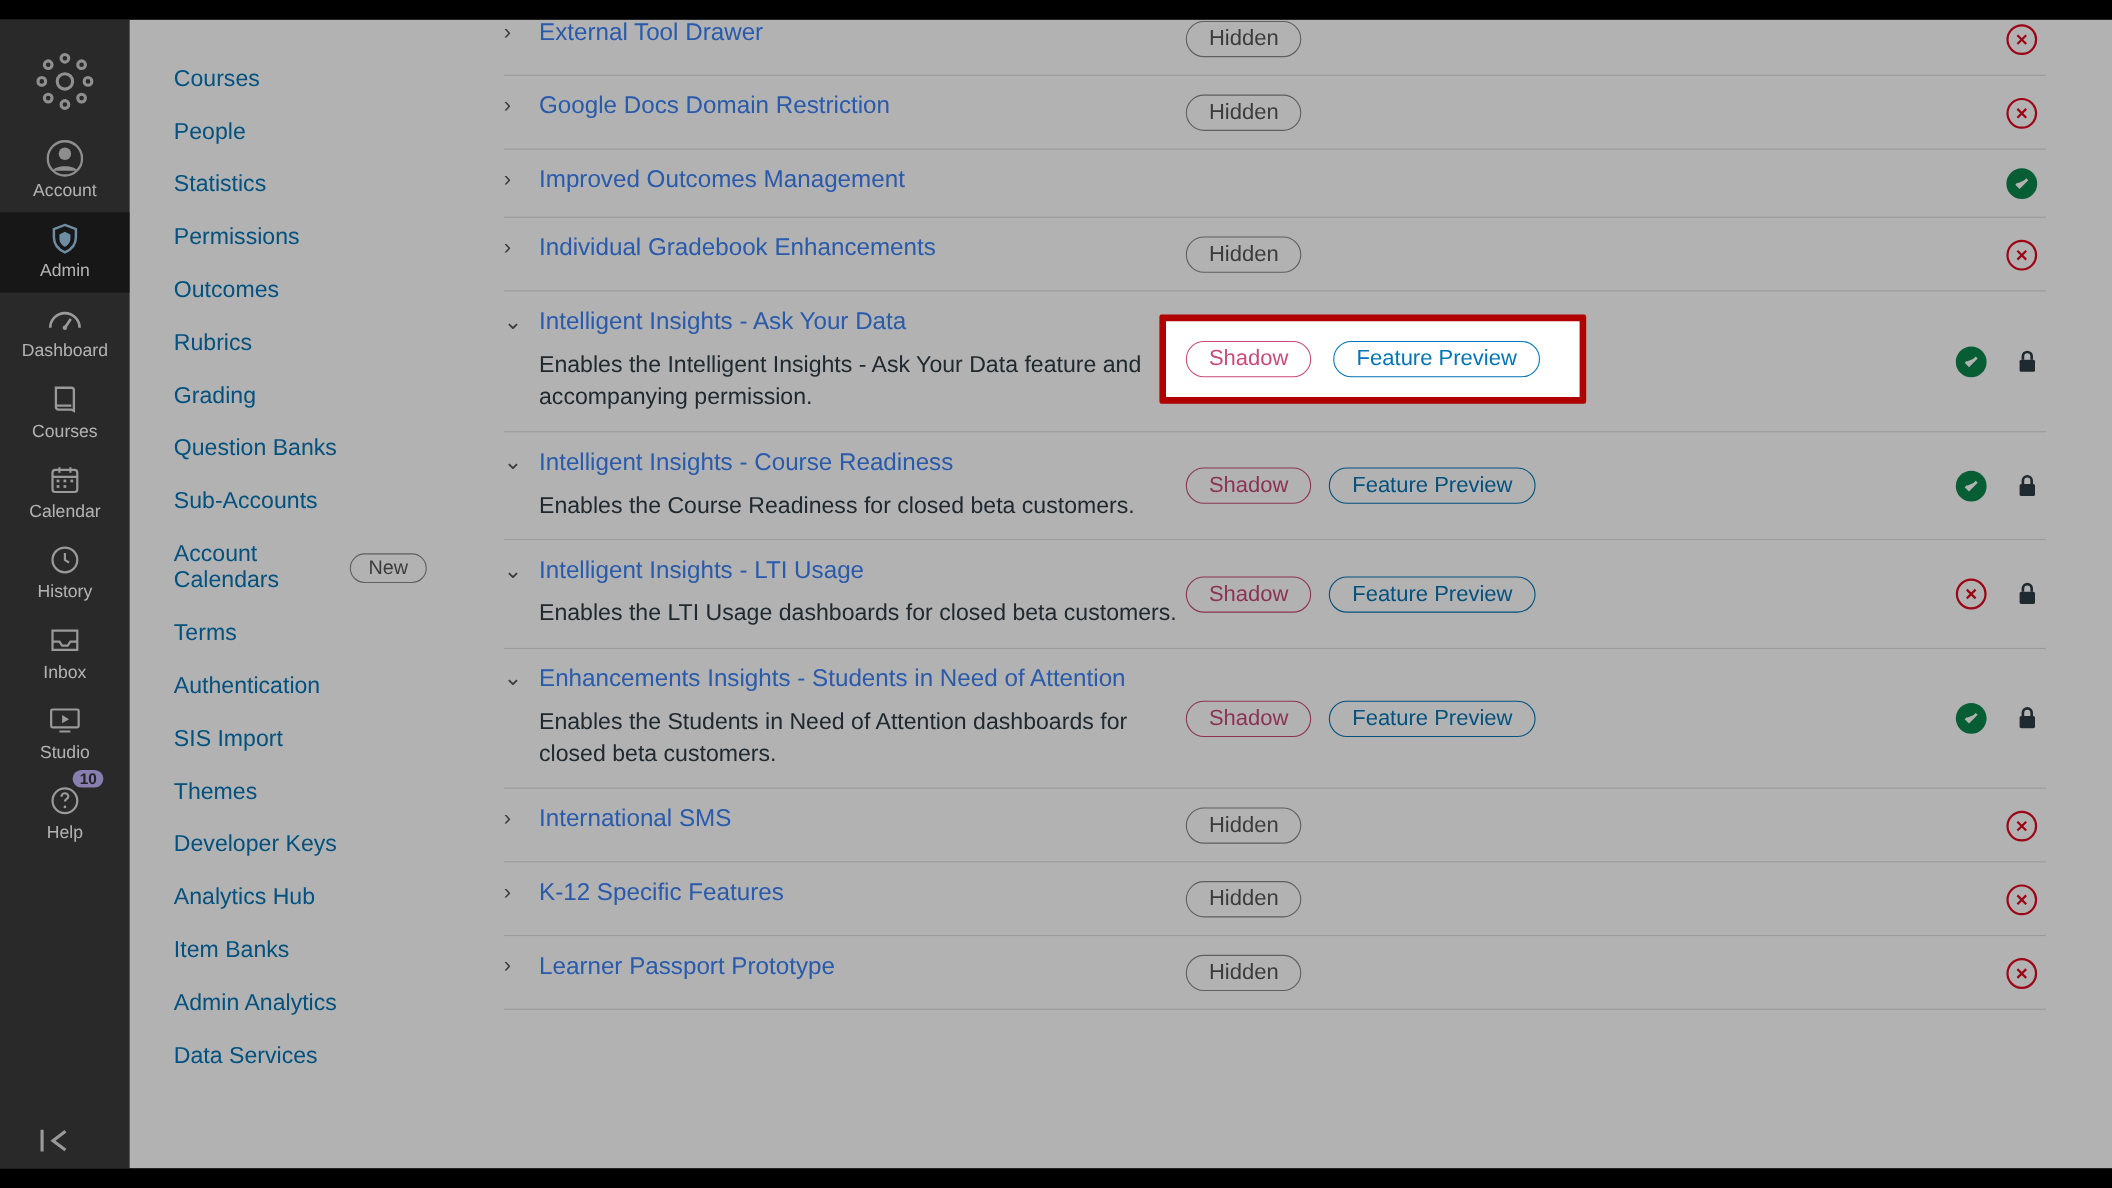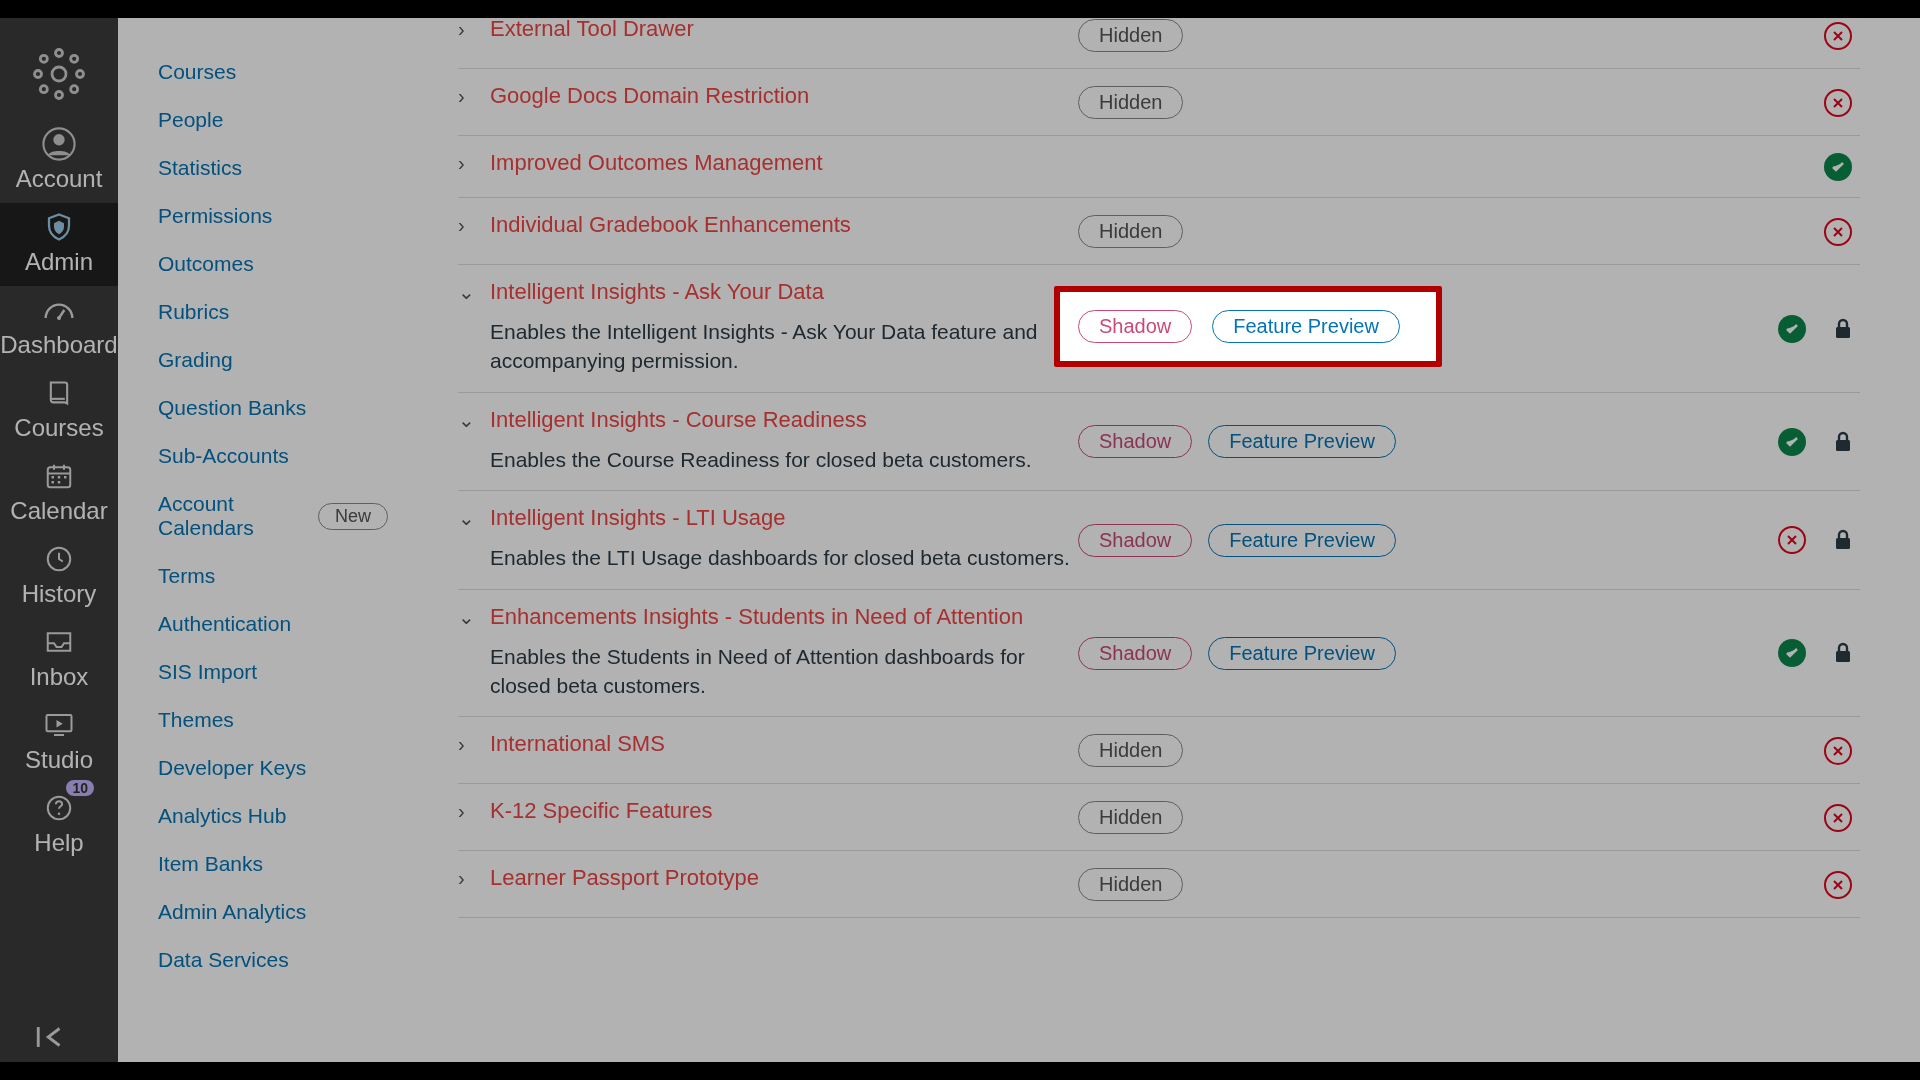--- a/index.html
+++ b/index.html
@@ -16,21 +16,21 @@
 
 .main-nav {
   position: absolute; top:18px; bottom:18px; left:0; width:118px;
   background:#3b3b3b; color:#fff; font-size:17px;
   display:flex; flex-direction:column; align-items:center;
   padding-top:28px;
 }
 .nav-item { width:100%; display:flex; flex-direction:column; align-items:center; padding:6px 0 10px 0; cursor:pointer; }
 .nav-item.active { background:#222; }
 .nav-item .icon { width:36px; height:36px; display:flex; align-items:center; justify-content:center; }
-.nav-item .label { font-size:24px; margin-top:3px; color:#fff; }
+.nav-item .label { font-size:16px; margin-top:3px; color:#fff; }
 .nav-logo { margin-bottom:18px; opacity:.9; }
 .nav-badge {
   position:absolute; top:-4px; right:24px; background:#c4b5fd; color:#333;
   border-radius:12px; font-size:14px; padding:0 6px; font-weight:600;
 }
 .nav-item.rel { position:relative; }
 .collapse-arrow {
   margin-top:auto; margin-bottom:12px; width:100%; display:flex; justify-content:flex-start; padding-left:34px;
 }
 
@@ -46,21 +46,21 @@
 }
 
 .content {
   position:absolute; top:18px; bottom:18px; left:388px; right:0;
   padding-right:60px; padding-left:70px;
 }
 .row-wrap { border-bottom:1px solid #ddd; padding:14px 0 16px 0; position:relative; display:flex; }
 .row-left { flex:0 0 620px; }
 .row-header { display:flex; align-items:center; gap:14px; cursor:pointer;}
 .row-header .chev { font-size:20px; color:#555; display:inline-block; width:18px;}
-.row-title { font-size:22px; color:#ef4444; }
+.row-title { font-size:22px; color:#3b82f6; }
 .row-desc { font-size:21px; color:#2d3b45; margin:12px 0 0 32px; max-width:580px; line-height:1.4;}
 .row-mid { flex:0 0 420px; display:flex; align-items:center; gap:16px; padding-top:3px;}
 .pill { border-radius:28px; padding:4px 20px; font-size:20px; display:inline-block;}
 .pill.hidden-pill { border:1px solid #888; color:#555; }
 .pill.shadow-pill { border:1.5px solid #c94a7a; color:#c94a7a; }
 .pill.preview-pill{ border:1.5px solid #0374B5; color:#0374B5; }
 .row-right { margin-left:auto; display:flex; align-items:center; gap:28px; padding-right:8px; padding-top:3px;}
 .status-circle {
   width:28px; height:28px; border-radius:50%; display:flex; align-items:center; justify-content:center;
 }

